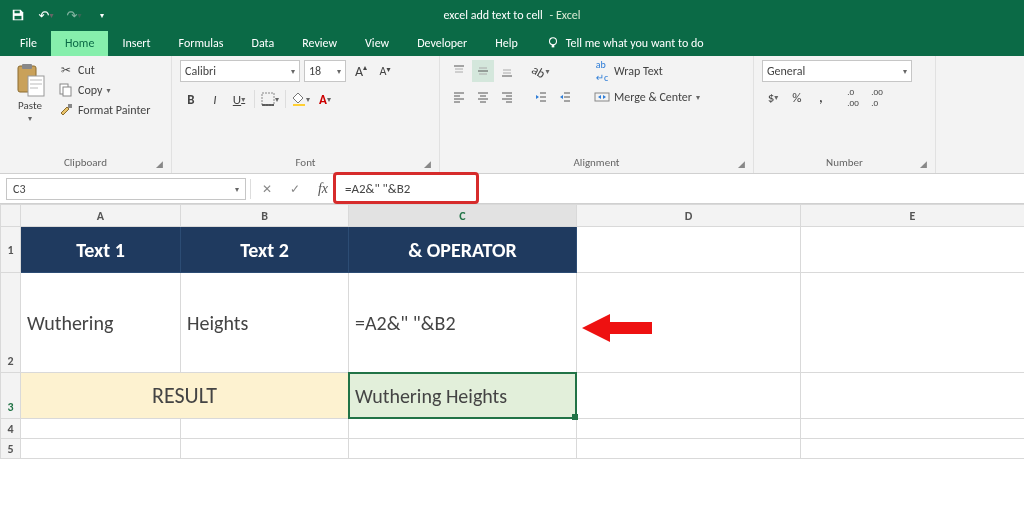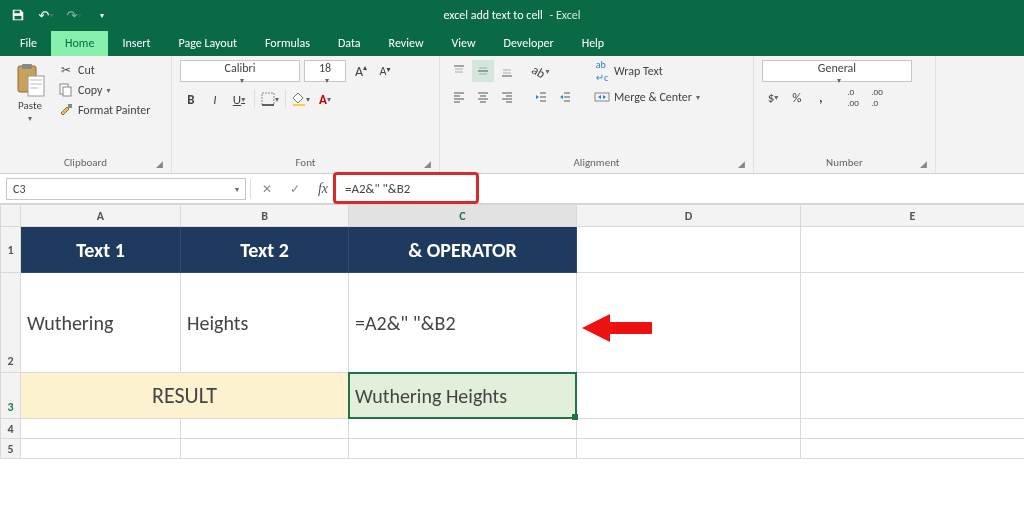--- a/index.html
+++ b/index.html
@@ -27,21 +27,21 @@
   .group-label { text-align: center; font-size: 11px; color: #666; padding: 2px 0 4px; position: relative; }
   .group-label .dlg { position:absolute; right:0; bottom:4px; color:#888; font-size:9px; }
 
   .big-btn { width: 44px; display: flex; flex-direction: column; align-items: center; gap: 2px; padding-top: 2px; }
   .big-btn .lbl { font-size: 11px; text-align: center; line-height: 1.1; }
   .clip-icons { display: flex; flex-direction: column; gap: 4px; padding-top: 2px; }
   .clip-row { display: flex; align-items: center; gap: 4px; font-size: 12px; }
   .mini-icon { width:16px; height:16px; display:inline-flex; align-items:center; justify-content:center; }
 
   .font-top { display:flex; align-items:center; gap:4px; }
-  .combo { height:22px; border:1px solid #c6c6c6; background:#fff; display:flex; align-items:center; padding:0 4px; font-size:12px; justify-content: space-between; flex-direction: column; }
+  .combo { height:22px; border:1px solid #c6c6c6; background:#fff; display:flex; align-items:center; padding:0 4px; font-size:12px; justify-content: space-between; }
   .combo .caret { font-size:8px; color:#666; margin-left:4px; }
   .font-name { width:120px; }
   .font-size { width:42px; }
   .grow-shrink { display:flex; gap:2px; }
   .sq { width:22px; height:22px; border:1px solid transparent; display:flex; align-items:center; justify-content:center; font-size:13px; }
   .font-bottom { display:flex; align-items:center; gap:2px; margin-top:6px; }
   .font-col { display:flex; flex-direction:column; }
 
   .align-grid { display:flex; flex-direction:column; gap:4px; }
   .align-row { display:flex; gap:2px; }
@@ -106,27 +106,35 @@
   <div class="title-text">
     <span class="docname">excel add text to cell</span>
     <span class="appname">-  Excel</span>
   </div>
 </div>
 
 <div class="tabs">
   <div class="tab">File</div>
   <div class="tab active">Home</div>
   <div class="tab">Insert</div>
-  <div class="tab">Page Layout</div>
   <div class="tab">Formulas</div>
   <div class="tab">Data</div>
   <div class="tab">Review</div>
   <div class="tab">View</div>
   <div class="tab">Developer</div>
   <div class="tab">Help</div>
+  <div class="tell-me">
+    <span class="bulb-icon">
+      <svg width="14" height="14" viewBox="0 0 16 16">
+          <circle cx="8" cy="6" r="4" fill="none" stroke="#fff" stroke-width="1.2"></circle>
+          <rect x="6.5" y="10" width="3" height="3" fill="#fff"></rect>
+        </svg>
+    </span>
+    <span>Tell me what you want to do</span>
+  </div>
 </div>
 
 <div class="ribbon">
 
   <div class="group" style="width:172px">
     <div class="group-body">
       <div class="big-btn">
         <svg width="32" height="36" viewBox="0 0 32 36">
             <rect x="4" y="4" width="18" height="26" rx="2" fill="#c9a15a" stroke="#8b6b2e"></rect>
             <rect x="8" y="2" width="10" height="5" rx="1" fill="#888"></rect>

